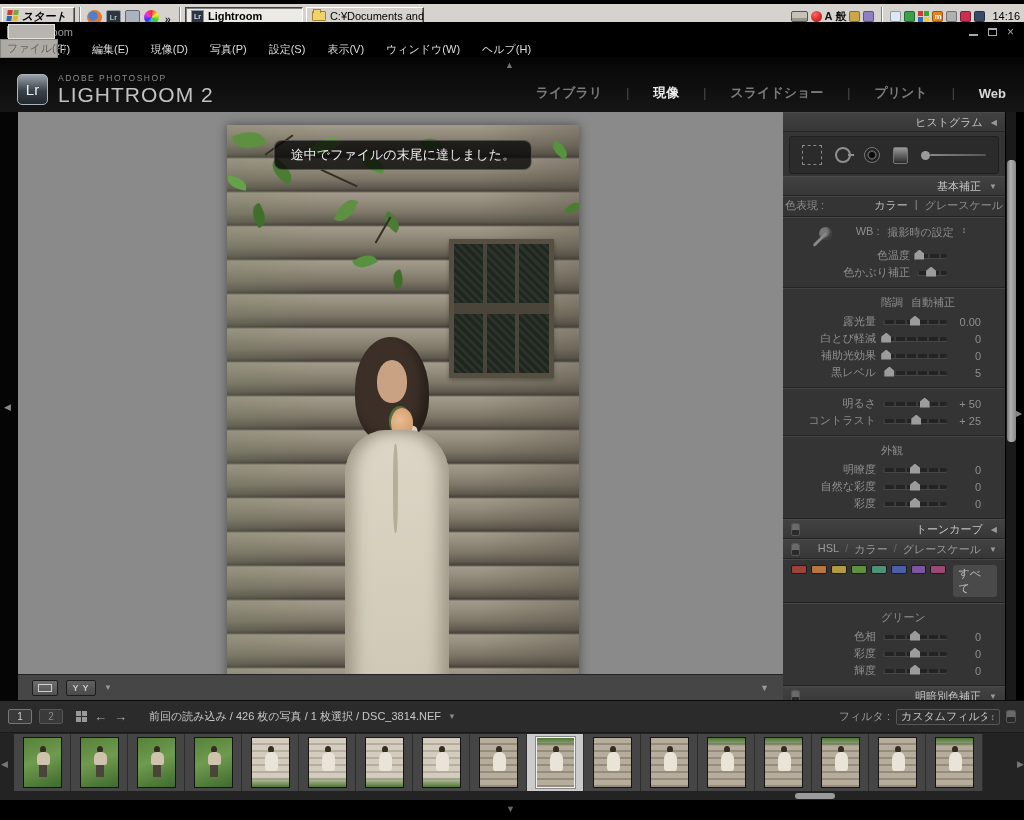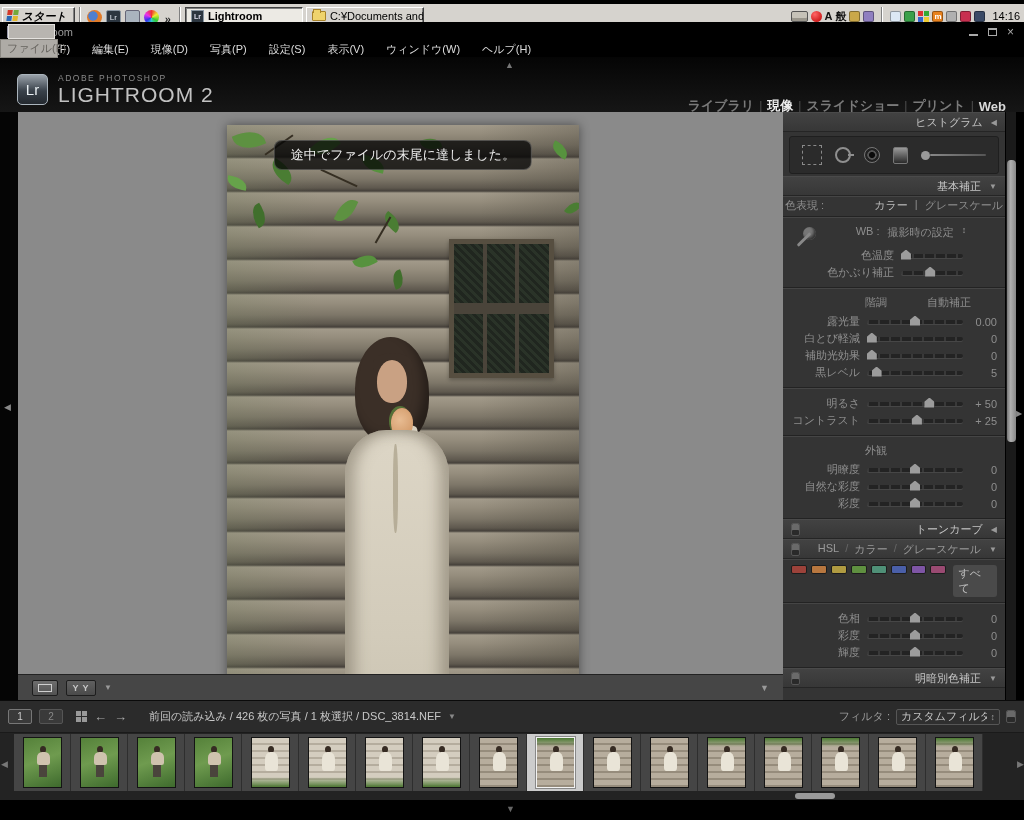--- a/index.html
+++ b/index.html
@@ -68,21 +68,21 @@
   
   .lr-header { position:absolute; top:57px; left:0; width:1024px; height:55px;
     background:linear-gradient(#050505,#161616); }
   .collapse-top { position:absolute; top:3px; left:505px; font-size:9px; color:#777; }
   .lr-logo { position:absolute; top:17px; left:17px; width:31px; height:31px; border-radius:5px;
     background:linear-gradient(#9aa2aa,#39414a 55%,#23282e); border:1px solid #aab4bc;
     display:flex; align-items:center; justify-content:center; font-size:15px; color:#e8eef2; }
   .brand { position:absolute; top:16px; left:58px; }
   .brand-top { font-size:8.5px; color:#8a8a8a; letter-spacing:1.5px; }
   .brand-bottom { font-size:21px; color:#c2c2c2; letter-spacing:1px; margin-top:0px; }
-  .modules { position:absolute; right:18px; top:40px; display:flex; align-items:center; gap:5px; }
+  .modules { position:absolute; right:18px; top:27px; display:flex; align-items:center; gap:24px; }
   .module { font-size:13px; font-weight:bold; color:#7a7a7a; white-space:nowrap; }
   .module.active { color:#eee; }
   .module.bright { color:#d8d8d8; }
   .mod-sep { color:#4f4f4f; font-size:12px; }
 
   
   .main { position:absolute; top:112px; left:0; width:1024px; height:588px; display:flex; }
   .left-strip { width:18px; background:#050505; position:relative; }
   .left-strip .arr { position:absolute; top:290px; left:4px; font-size:9px; color:#888; }
   .content { width:765px; background:#8a8a8a; position:relative; }
@@ -151,21 +151,21 @@
     border-radius:3px; display:flex; align-items:center; gap:13px; padding:0 12px; }
   .ico-crop { width:20px; height:20px; border:1px dashed #8a8a8a; }
   .ico-spot { width:16px; height:16px; border:2px solid #8f8f8f; border-radius:50%; position:relative; }
   .ico-spot:after { content:""; position:absolute; right:-5px; top:5px; width:6px; height:2px; background:#8f8f8f; }
   .ico-redeye { width:16px; height:16px; border-radius:50%; background:radial-gradient(circle,#0a0a0a 28%,#555 32% 45%,#222 50%);
     border:1px solid #777; }
   .ico-grad { width:15px; height:17px; background:linear-gradient(#9a9a9a,#2a2a2a); border:1px solid #777; border-radius:2px; }
   .ico-brush { display:flex; align-items:center; flex:1; }
   .ico-brush b { width:9px; height:9px; border-radius:50%; background:#999; }
   .ico-brush i { flex:1; height:2px; background:linear-gradient(90deg,#888,#555); border-radius:2px; }
-  .sec { border-top:1px solid #454545; border-bottom:1px solid #232323; padding:5px 8px; flex:none; }
+  .sec { border-top:1px solid #454545; border-bottom:1px solid #232323; padding:5px 24px; flex:none; }
   .row-between { display:flex; align-items:center; }
   .lbl { color:#8e8e8e; }
   .lbl-light { color:#bdbdbd; }
   .treat { justify-content:space-between; padding:1px 2px 3px 2px; }
   .treat .opts { display:flex; gap:7px; }
   .wb-wrap { display:flex; }
   .dropper { width:26px; height:34px; flex:none; margin:2px 6px 0 2px; position:relative; }
   .dropper:before { content:""; position:absolute; left:10px; top:2px; width:13px; height:13px;
     border-radius:50%; background:#777; box-shadow:inset -2px -2px 3px #333; }
   .dropper:after { content:""; position:absolute; left:2px; top:13px; width:18px; height:3px;
@@ -548,20 +548,21 @@
           <span class="swatch" style="background: rgb(184, 119, 63);"></span>
           <span class="swatch" style="background: rgb(176, 155, 65);"></span>
           <span class="swatch" style="background: rgb(95, 144, 64);"></span>
           <span class="swatch" style="background: rgb(79, 144, 119);"></span>
           <span class="swatch" style="background: rgb(74, 95, 168);"></span>
           <span class="swatch" style="background: rgb(126, 85, 165);"></span>
           <span class="swatch" style="background: rgb(154, 74, 114);"></span>
           <span class="sw-all">すべて</span>
         </div>
       <div class="sec">
+        <div class="centerlbl">グリーン</div>
         <div id="hsl-sliders">
             <div class="srow">
               <span class="slab">色相</span>
               <div class="strack">
                 <div class="sthumb" style="left: 50%;"></div>
               </div>
               <span class="sval">0</span>
             </div>
             <div class="srow">
               <span class="slab">彩度</span>

